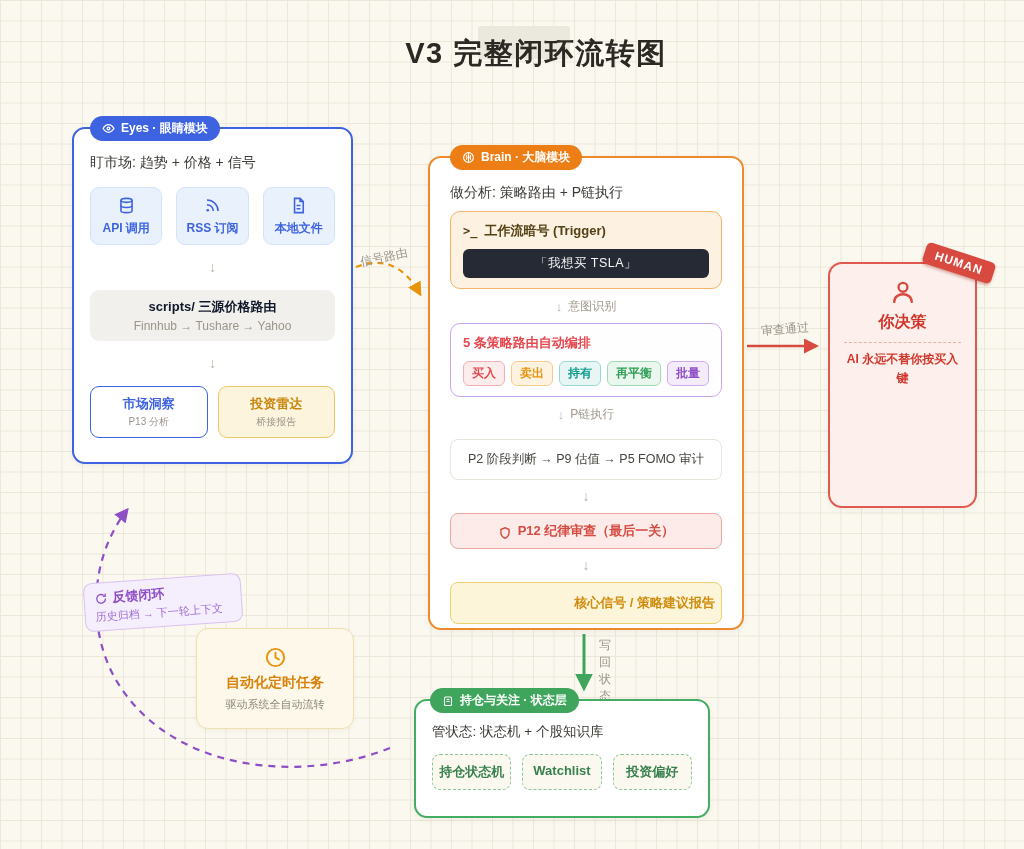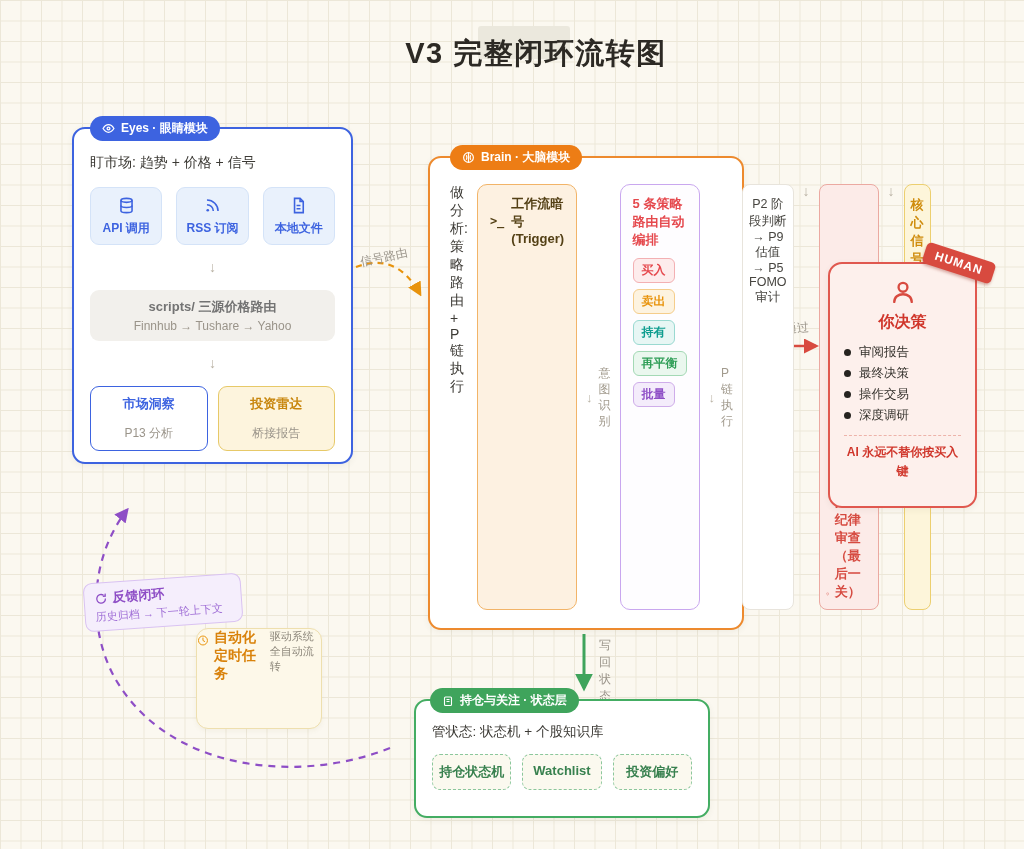--- a/index.html
+++ b/index.html
@@ -38,55 +38,55 @@
   
   .eyes { left:72px; top:127px; width:281px; height:337px; border:2px solid #3d63e0;
     padding:25px 16px 16px; display:flex; flex-direction:column; gap:15px; }
   .eyes .badge { background:#3d63e0; }
   .source-row { display:flex; gap:14px; }
   .source-card { flex:1; background:#e9f1fc; border:1px solid #d4e3f8; border-radius:9px; height:58px;
     display:flex; flex-direction:column; align-items:center; justify-content:center; gap:5px; }
   .source-card .lbl { font-size:12px; font-weight:bold; color:#3d63e0; }
   .mini-arrow { text-align:center; color:#b9b2a4; font-size:14px; line-height:15px; }
   .router-card { background:#f2f0ec; border-radius:9px; padding:8px 8px; text-align:center; }
-  .router-title { font-size:13px; font-weight:bold; color:#737373; }
+  .router-title { font-size:13px; font-weight:bold; color:#0f172a; }
   .router-sub { font-size:12px; color:#9a948a; margin-top:3px; }
   .output-row { display:flex; gap:10px; }
   .output-card { flex:1; border-radius:9px; padding:8px 4px; text-align:center; }
   .output-card.insight { background:#fff; border:1.5px solid #3d63e0; }
   .output-card.radar { background:#fdf4dd; border:1.5px solid #e7c968; }
   .output-title { font-size:13px; font-weight:bold; }
   .insight .output-title { color:#3d63e0; }
   .radar .output-title { color:#c8860d; }
-  .output-sub { font-size:12px; color:#9a948a; margin-top:12px; }
+  .output-sub { font-size:10px; color:#9a948a; margin-top:2px; }
 
   
   .brain { left:428px; top:156px; width:316px; height:474px; border:2px solid #ed8a2e;
-    padding:26px 20px 18px; display:flex; flex-direction:row; gap:9px; }
+    padding:26px 20px 18px; display:flex; flex-direction:column; gap:9px; }
   .brain .badge { background:#ed7d15; left:20px; }
   .trigger-card { background:#fdf1e1; border:1.5px solid #f2b468; border-radius:10px; padding:10px 12px; }
   .trigger-title-row { display:flex; align-items:center; gap:7px; }
   .prompt { font-family:"DejaVu Sans Mono","Liberation Mono",monospace; font-size:12px; font-weight:bold; color:#544116; }
   .trigger-title { font-size:13px; font-weight:bold; color:#544116; }
   .terminal-bar { margin-top:9px; background:#252a35; color:#f5f5f5; border-radius:6px;
     font-size:12.5px; padding:6px 4px; text-align:center; letter-spacing:.5px; }
   .steplabel { display:flex; justify-content:center; align-items:center; gap:6px;
     color:#a29b8e; font-size:12px; line-height:16px; }
   .steplabel .mini-arrow { font-size:13px; }
   .routes-card { background:#fefdff; border:1.5px solid #c9a7ef; border-radius:10px; padding:10px 12px; }
   .routes-title { font-size:13px; font-weight:bold; color:#e5484d; margin-bottom:9px; }
   .pill-row { display:flex; gap:6px; flex-wrap:wrap; }
   .pill { font-size:12px; font-weight:bold; padding:3px 8px; border-radius:6px; border:1px solid; white-space:nowrap; }
   .pill-buy       { color:#e5484d; border-color:#f3b0b3; background:#fdecec; }
   .pill-sell      { color:#e8930c; border-color:#f5cd8b; background:#fdf3e0; }
   .pill-hold      { color:#0f9d8f; border-color:#9ad9d1; background:#e7f6f4; }
   .pill-rebalance { color:#2f9e57; border-color:#a4d9b5; background:#eaf7ee; }
   .pill-batch     { color:#8e4ec6; border-color:#cfadea; background:#f4ecfb; }
   .chain-card { background:#fff; border:1px solid #e8e4dc; border-radius:8px; padding:11px 6px;
-    text-align:center; font-size:12.5px; color:#474540; }
+    text-align:center; font-size:12.5px; color:#474540;margin-top:8px; }
   .audit-card { background:#fcebe8; border:1.5px solid #eba9a1; border-radius:8px; padding:8px 6px;
     display:flex; justify-content:center; align-items:flex-end; gap:6px;
     color:#d64b41; font-size:13px; font-weight:bold; }
   .report-card { background:#fdf5da; border:1.5px solid #eccf6f; border-radius:8px; padding:11px 6px;
     text-align:right; color:#cf8c0d; font-size:13px; font-weight:bold; }
 
   
   .human { left:828px; top:262px; width:149px; height:246px; background:#fdf0ec;
     border:2px solid #e0584f; border-radius:14px; padding:14px 14px 10px; }
   .ribbon { position:absolute; top:-12px; right:-20px; background:#d84a3f; color:#fff;
@@ -103,23 +103,23 @@
   
   .state { left:390px; top:699px; width:296px; height:119px; border:2px solid #44ad63;
     padding:22px 16px 14px;margin-left:24px; }
   .state .badge { background:#3fa45c; left:14px; }
   .state .module-heading { font-size:13.5px; margin:0 0 13px; }
   .state-row { display:flex; gap:11px; }
   .state-card { flex:1; text-align:center; background:#fbf9ef; border:1.5px dashed #8cc79c;
     border-radius:8px; padding:8px 2px; font-size:13px; font-weight:bold; color:#38814f; }
 
   
-  .scheduler { position:absolute; left:196px; top:628px; width:126px; height:101px;
+  .scheduler { position:absolute; left:196px; top:628px; width:158px; height:101px;
     background:#fdf8e9; border:1.5px solid #eedfae; border-radius:12px; z-index:4;
-    display:flex; flex-direction:row; align-items:flex-start; justify-content:center; gap:5px;
+    display:flex; flex-direction:column; align-items:center; justify-content:center; gap:5px;
     box-shadow:0 2px 5px rgba(120,100,40,.06); }
   .sched-title { color:#d9820b; font-size:14px; font-weight:bold; }
   .sched-sub { color:#8e887c; font-size:11px; }
 
   
   .feedback { position:absolute; left:84px; top:578px; width:158px; background:#f5eefc;
     border:1.5px solid #d9c2f2; border-radius:9px; padding:6px 10px; transform:rotate(-4deg); z-index:4; }
   .fb-title-row { display:flex; align-items:center; gap:5px; color:#8e4ec6; font-weight:bold; font-size:13px; }
   .fb-sub { color:#a06fd6; font-size:11px; margin-top:2px; white-space:nowrap; }
 </style>
@@ -222,20 +222,21 @@
         </svg>
       <span>Brain · 大脑模块</span>
     </div>
     <div class="module-heading">做分析: 策略路由 + P链执行</div>
 
     <div class="trigger-card">
       <div class="trigger-title-row">
         <span class="prompt">&gt;_</span>
         <span class="trigger-title">工作流暗号 (Trigger)</span>
       </div>
+      <div class="terminal-bar">「我想买 TSLA」</div>
     </div>
 
     <div class="steplabel">
       <span class="mini-arrow">↓</span>
       <span>意图识别</span>
     </div>
 
     <div class="routes-card">
       <div class="routes-title">5 条策略路由自动编排</div>
       <div class="pill-row">
@@ -270,38 +271,20 @@
 
   <section class="module human">
     <div class="ribbon">HUMAN</div>
     <div class="user-ic">
       <svg width="28" height="28" viewBox="0 0 24 24" fill="none" stroke="#d84a3f" stroke-width="2">
           <circle cx="12" cy="8" r="3.8"></circle>
           <path d="M4.5 20.5 c0-4.2 3.4-6.6 7.5-6.6 s7.5 2.4 7.5 6.6" stroke-linecap="round"></path>
         </svg>
     </div>
     <div class="human-title">你决策</div>
-    <ul class="human-list">
-      <li>
-          <span class="dot"></span>
-          <span>审阅报告</span>
-        </li>
-      <li>
-          <span class="dot"></span>
-          <span>最终决策</span>
-        </li>
-      <li>
-          <span class="dot"></span>
-          <span>操作交易</span>
-        </li>
-      <li>
-          <span class="dot"></span>
-          <span>深度调研</span>
-        </li>
-    </ul>
     <div class="human-divider"></div>
     <div class="human-note">AI 永远不替你按买入键</div>
   </section>
 
   <section class="module state">
     <div class="badge">
       <svg width="12" height="12" viewBox="0 0 24 24" fill="none" stroke="#fff" stroke-width="2.2">
           <rect x="5" y="4" width="14" height="17" rx="2"></rect>
           <path d="M9 9 h6 M9 13 h6"></path>
         </svg>

